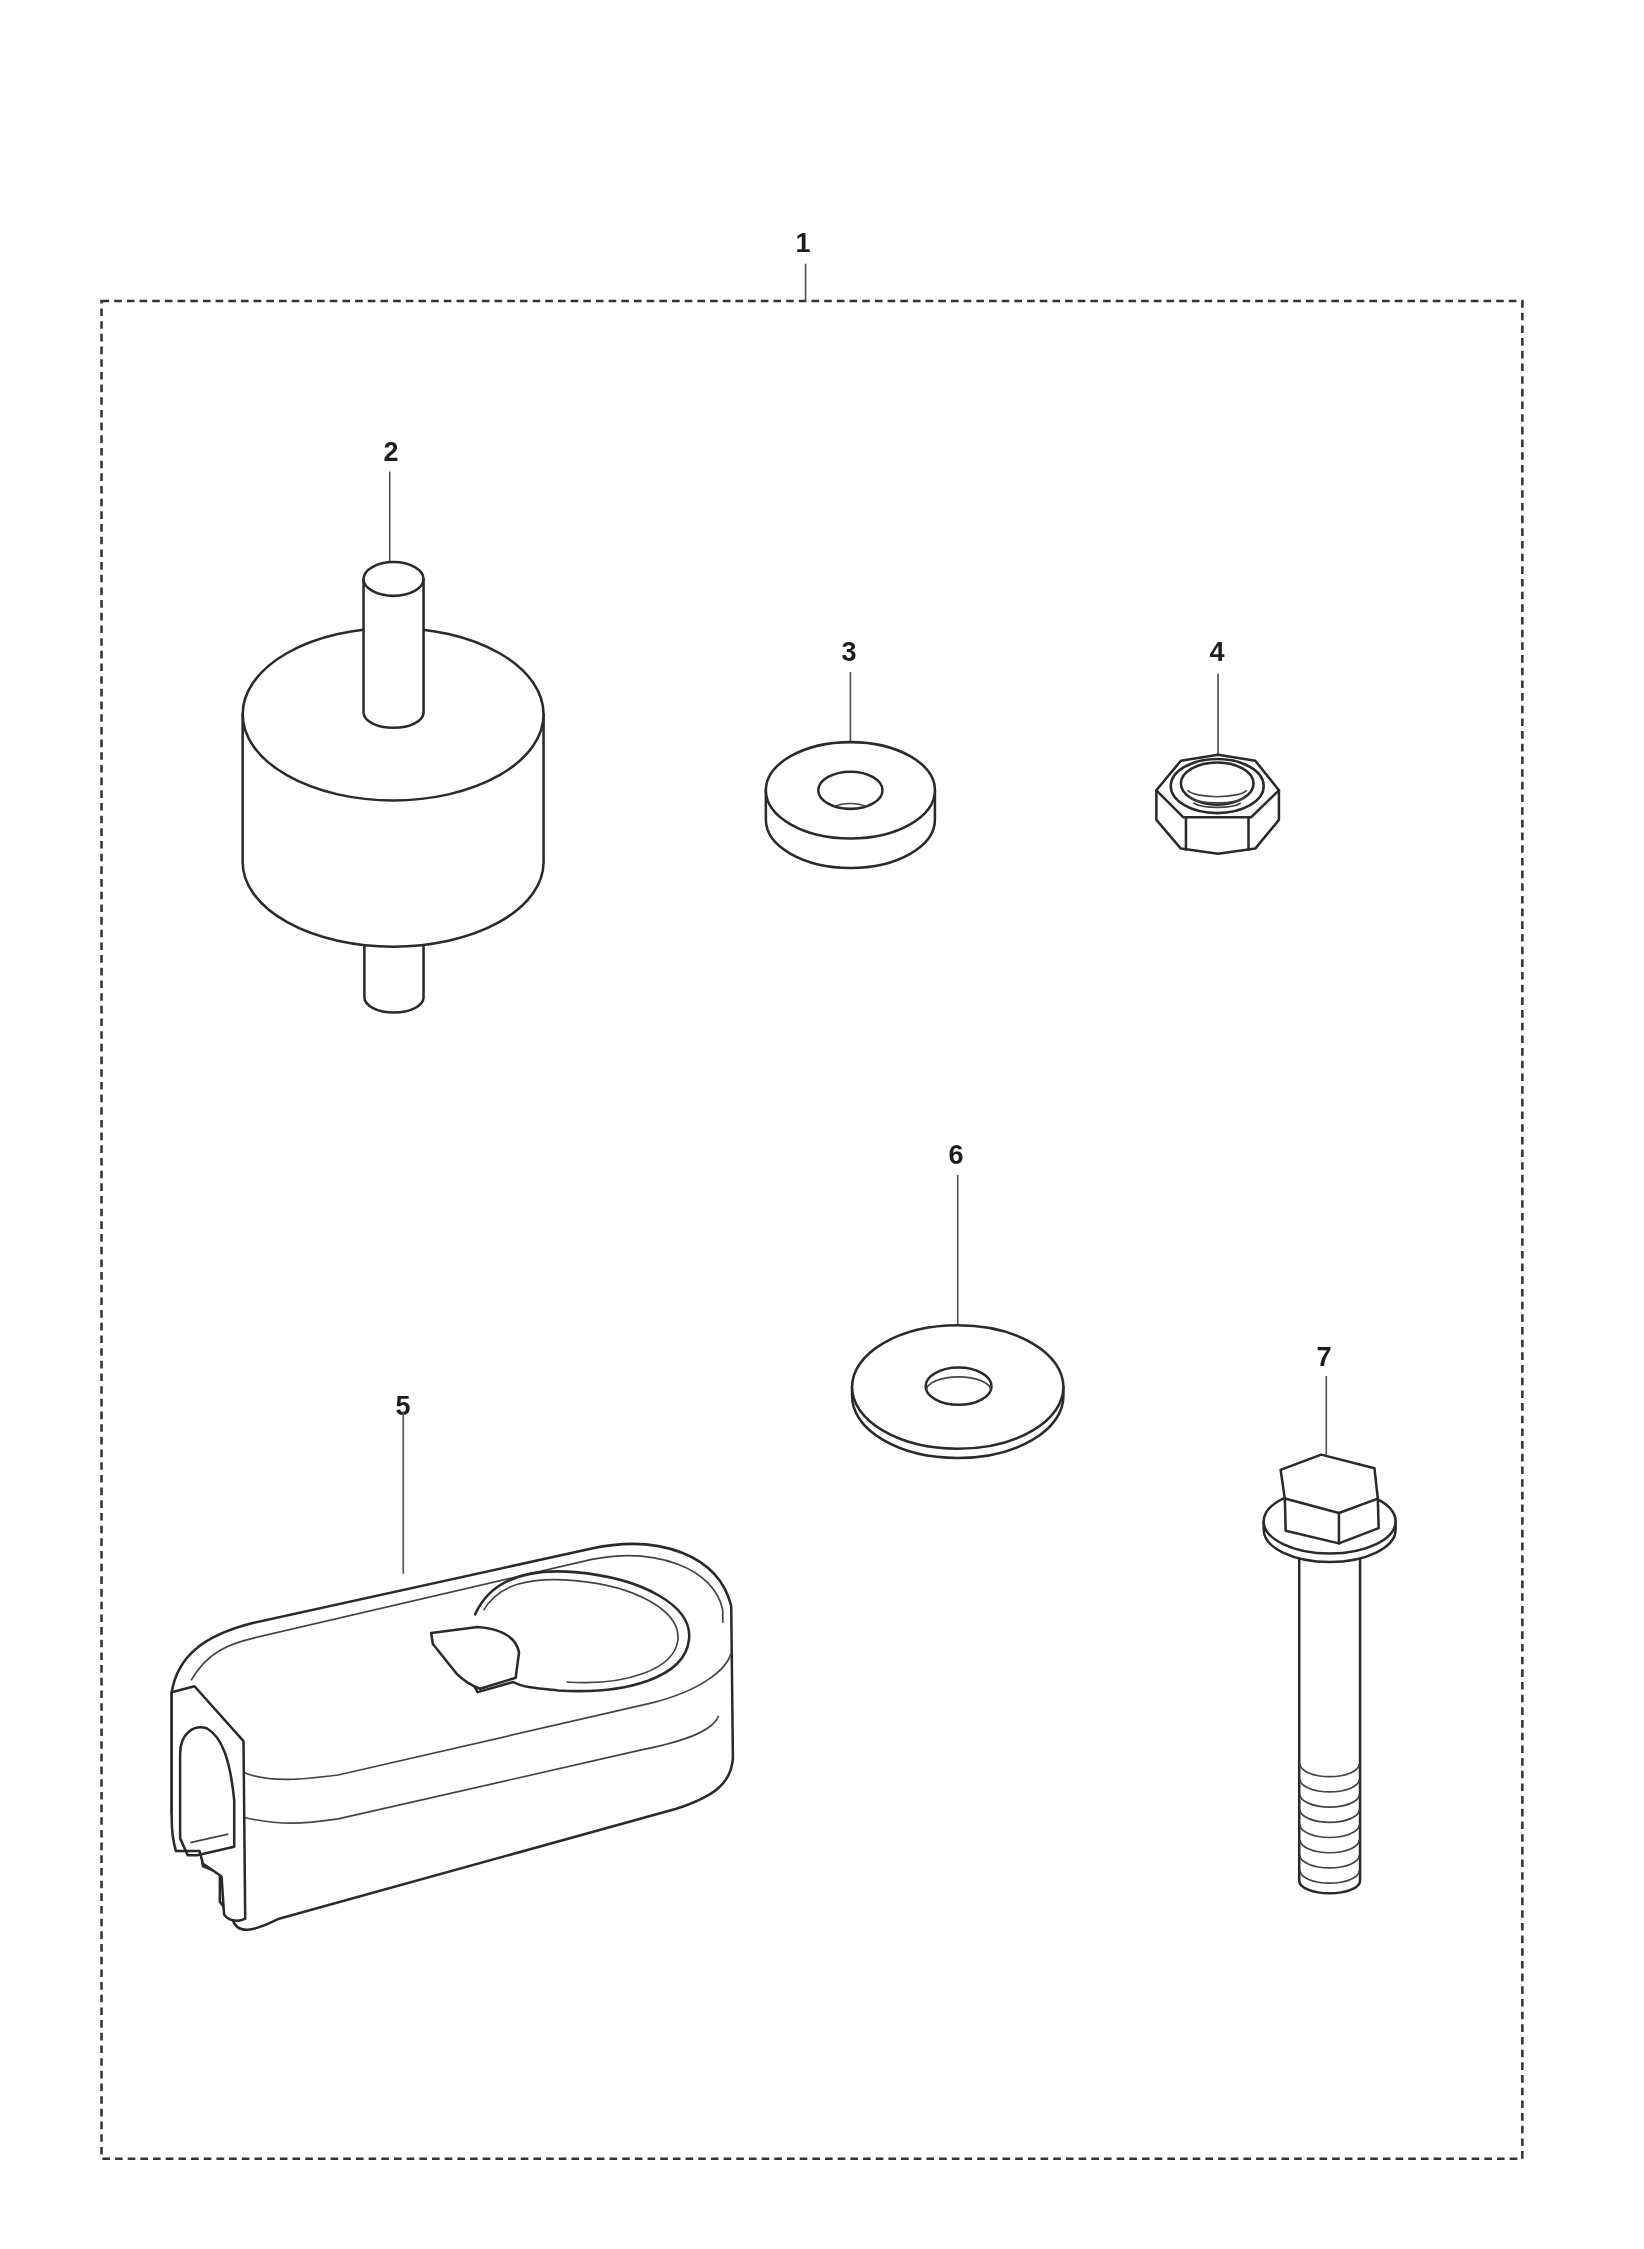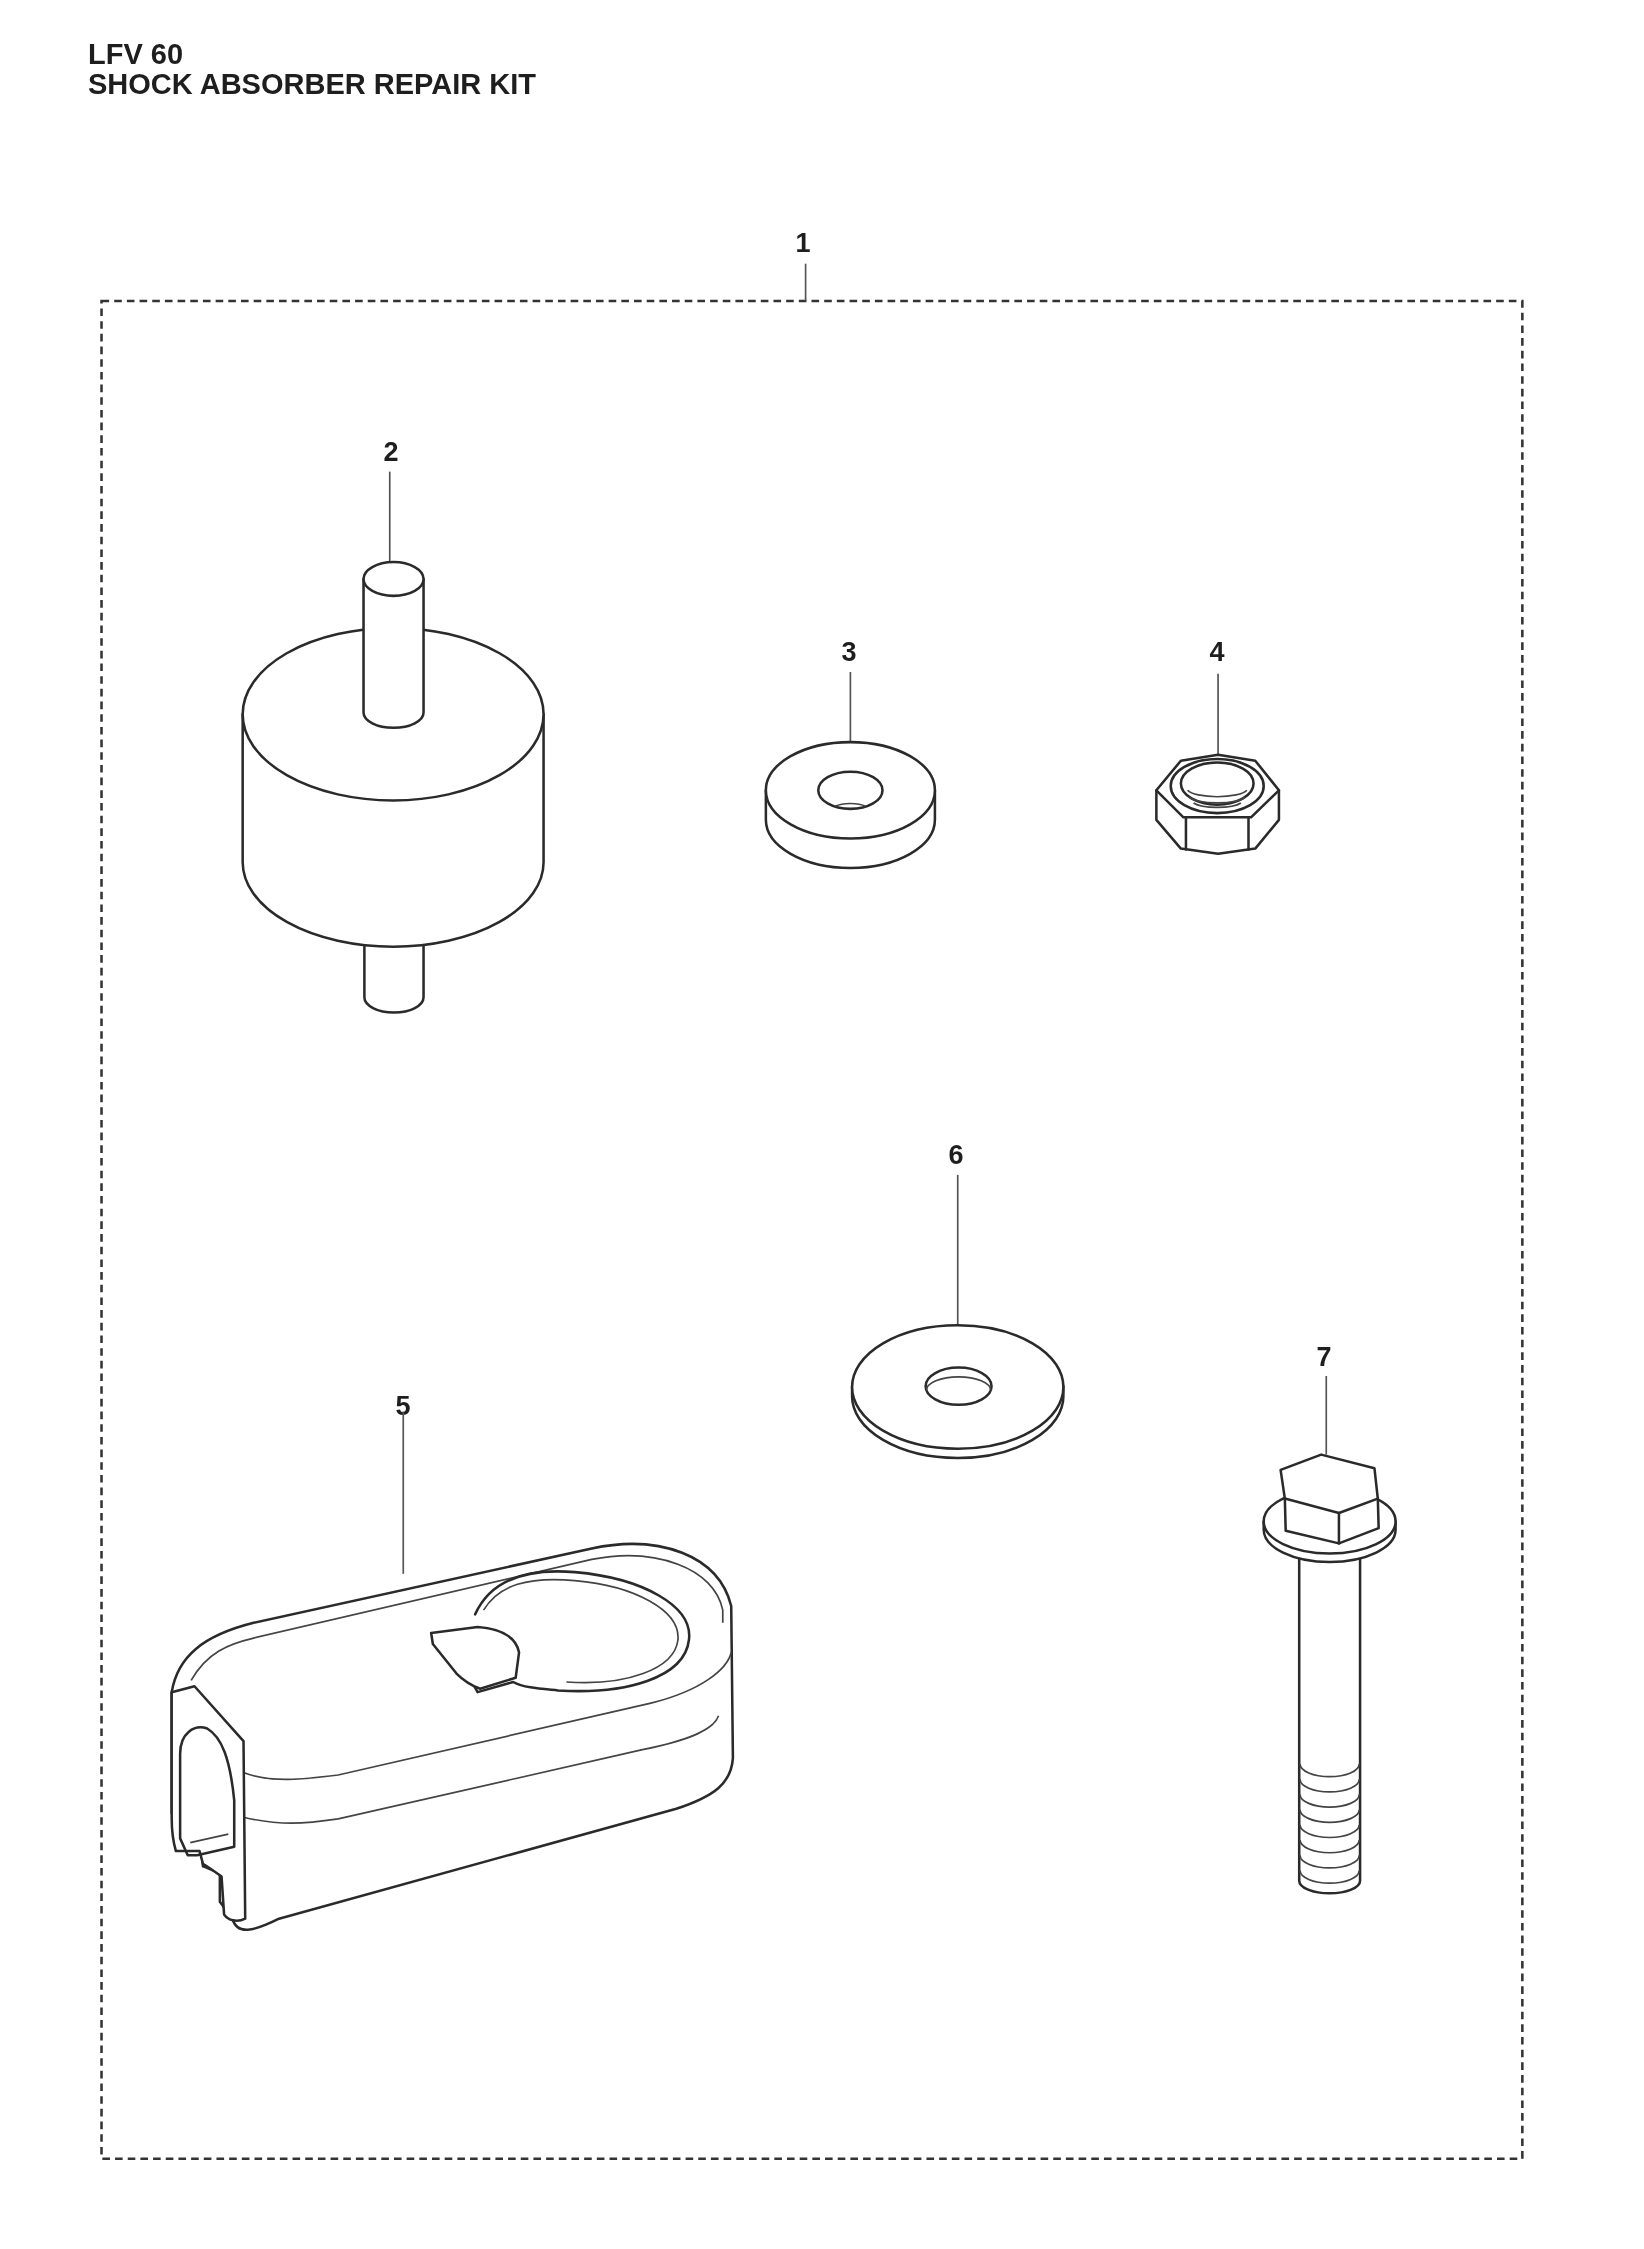--- a/index.html
+++ b/index.html
@@ -12,24 +12,20 @@
   svg .thin { fill:none; stroke:#444; stroke-width:2; }
   svg .leader { stroke:#555; stroke-width:2; }
   svg .fillw { fill:#ffffff; stroke:#2a2a2a; stroke-width:3; stroke-linejoin:round; }
   svg .dash { fill:none; stroke:#333; stroke-width:3; stroke-dasharray:9 6; }
 </style>
 </head>
 <body>
 
 <div class="page">
 
-  <div class="title">
-    <div>LFV 60</div>
-    <div>SHOCK ABSORBER REPAIR KIT</div>
-  </div>
 
   <div class="callout" style="left:803px; top:230px;">1</div>
   <div class="callout" style="left:391px; top:439px;">2</div>
   <div class="callout" style="left:849px; top:639px;">3</div>
   <div class="callout" style="left:1217px; top:639px;">4</div>
   <div class="callout" style="left:403px; top:1393px;">5</div>
   <div class="callout" style="left:956px; top:1142px;">6</div>
   <div class="callout" style="left:1324px; top:1344px;">7</div>
 
   <svg class="drawing" width="1645" height="2250" viewBox="0 0 1946 2662">

